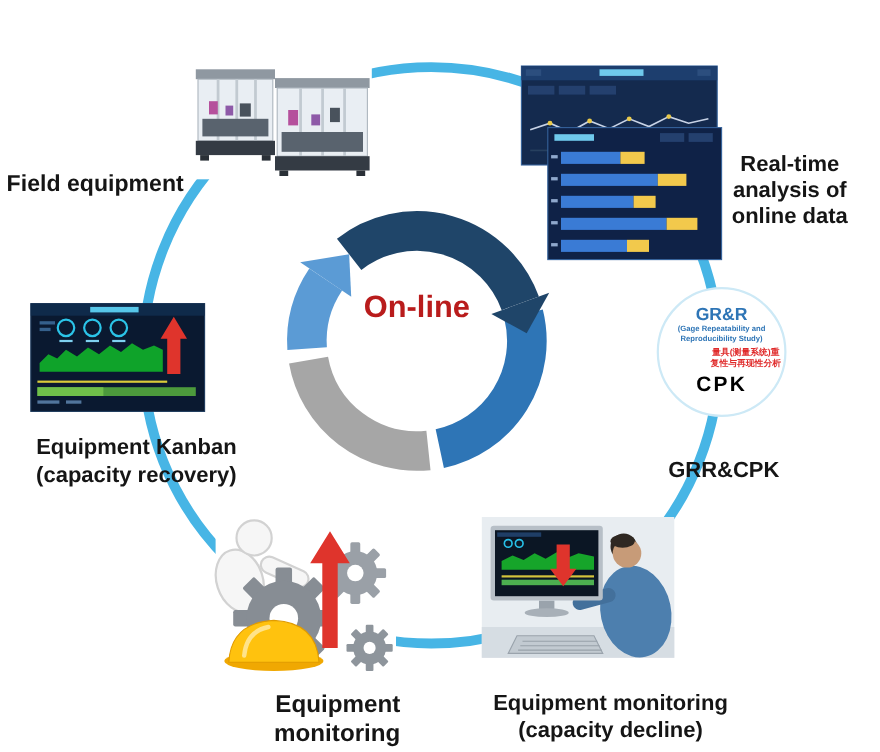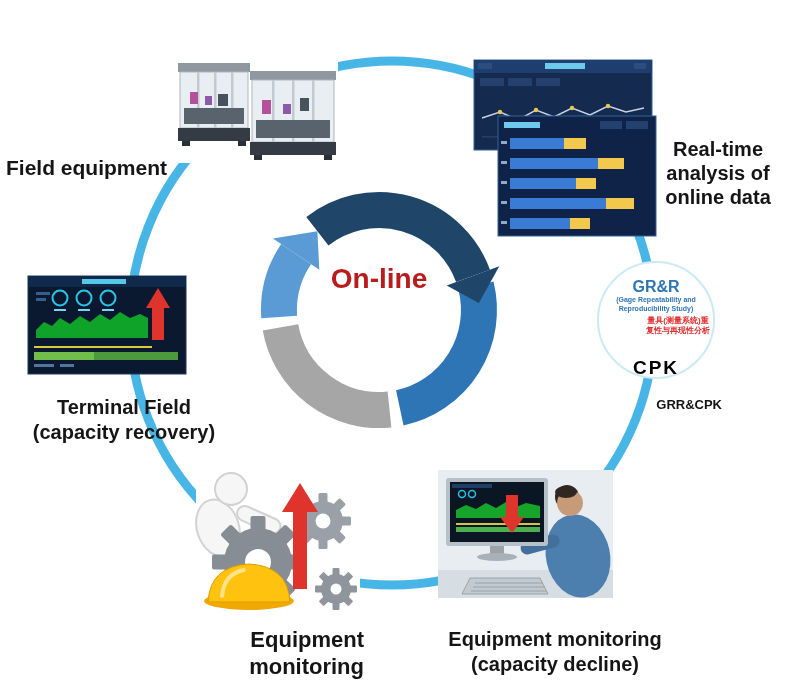--- a/index.html
+++ b/index.html
@@ -2,32 +2,32 @@
 <html><head>
 <meta charset="utf-8">
 <style>
   html,body{margin:0;padding:0;background:#fff;}
   .canvas{position:relative;width:800px;height:684px;background:#fff;overflow:hidden;
           font-family:"Liberation Sans",sans-serif;}
   .art{position:absolute;left:0;top:0;}
   .label{position:absolute;font-weight:700;color:#151515;}
   .lbl-field{left:6px;top:156px;font-size:21px;}
   .lbl-realtime{left:658px;top:137px;width:120px;text-align:center;font-size:20px;line-height:24px;}
-  .lbl-grr{left:594px;top:397px;width:128px;text-align:right;font-size:13px;}
+  .lbl-grr{left:594px;top:417px;width:128px;text-align:center;font-size:20px;}
   .lbl-monitoring{left:431px;top:627px;width:248px;text-align:center;font-size:20px;line-height:25px;}
   .lbl-maintenance{left:192px;top:626px;width:172px;text-align:right;font-size:22px;line-height:27px;}
   .lbl-kanban{left:8px;top:395px;width:232px;text-align:center;font-size:20px;line-height:25px;}
   .center-text{position:absolute;left:269px;top:258px;width:220px;text-align:center;
                font-size:28px;line-height:42px;font-weight:700;color:#b91c1c;}
   .badge-text{position:absolute;left:601px;top:277px;width:110px;text-align:center;
               color:#2E75B6;font-weight:700;}
   .badge-title{font-size:16px;line-height:19px;}
   .badge-sub{font-size:7px;line-height:8.5px;}
   .badge-cn{font-size:8px;line-height:10px;color:#E02B2B;margin-top:3px;margin-left:44px;}
-  .badge-cpk{font-size:19px;line-height:22px;color:#000;letter-spacing:2px;margin-top:21px;}
+  .badge-cpk{font-size:19px;line-height:22px;color:#000;letter-spacing:2px;margin-top:3px;}
 </style>
 </head>
 <body>
 
 <div class="canvas">
 
   <svg class="art" width="800" height="684" viewBox="0 0 800 684">
 
     <circle cx="392" cy="323" r="262" fill="none" stroke="#47B5E5" stroke-width="9"></circle>
 
@@ -250,17 +250,17 @@
     <div>Equipment monitoring</div>
     <div>(capacity decline)</div>
   </div>
 
   <div class="label lbl-maintenance">
     <div>Equipment</div>
     <div>monitoring</div>
   </div>
 
   <div class="label lbl-kanban">
-    <div>Terminal Field</div>
+    <div>Equipment Kanban</div>
     <div>(capacity recovery)</div>
   </div>
 
 </div>
 
 </body></html>

